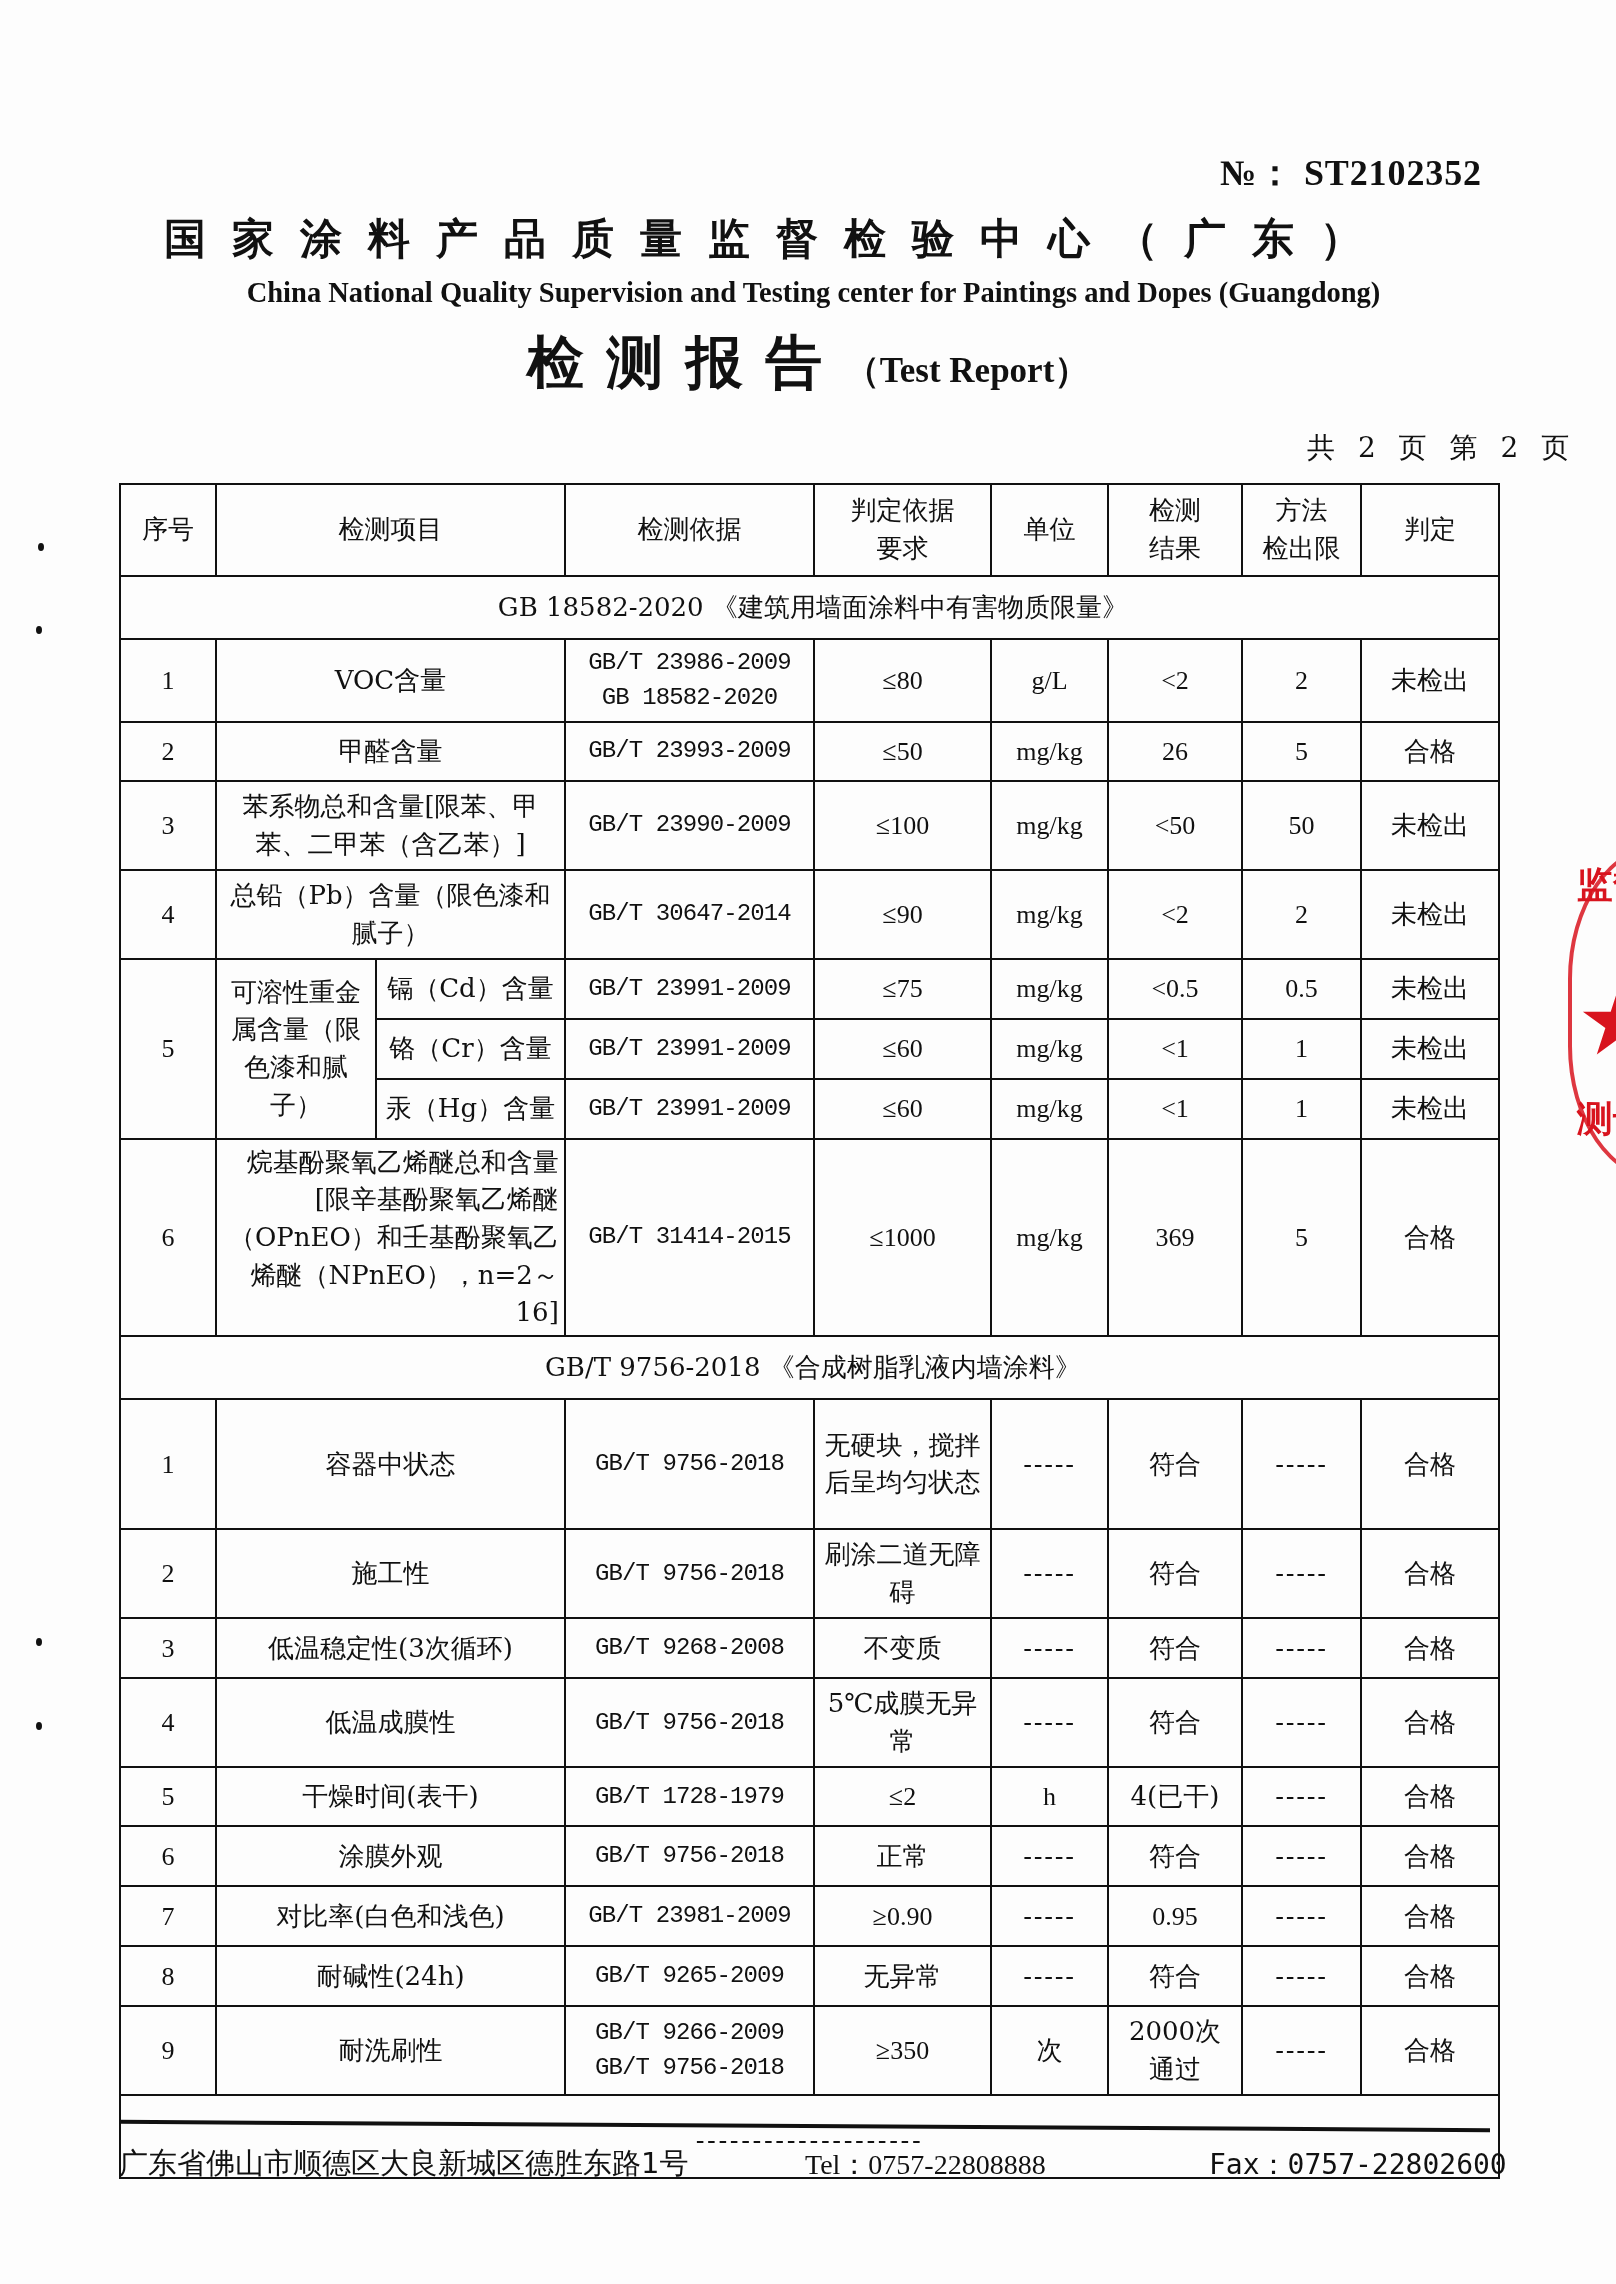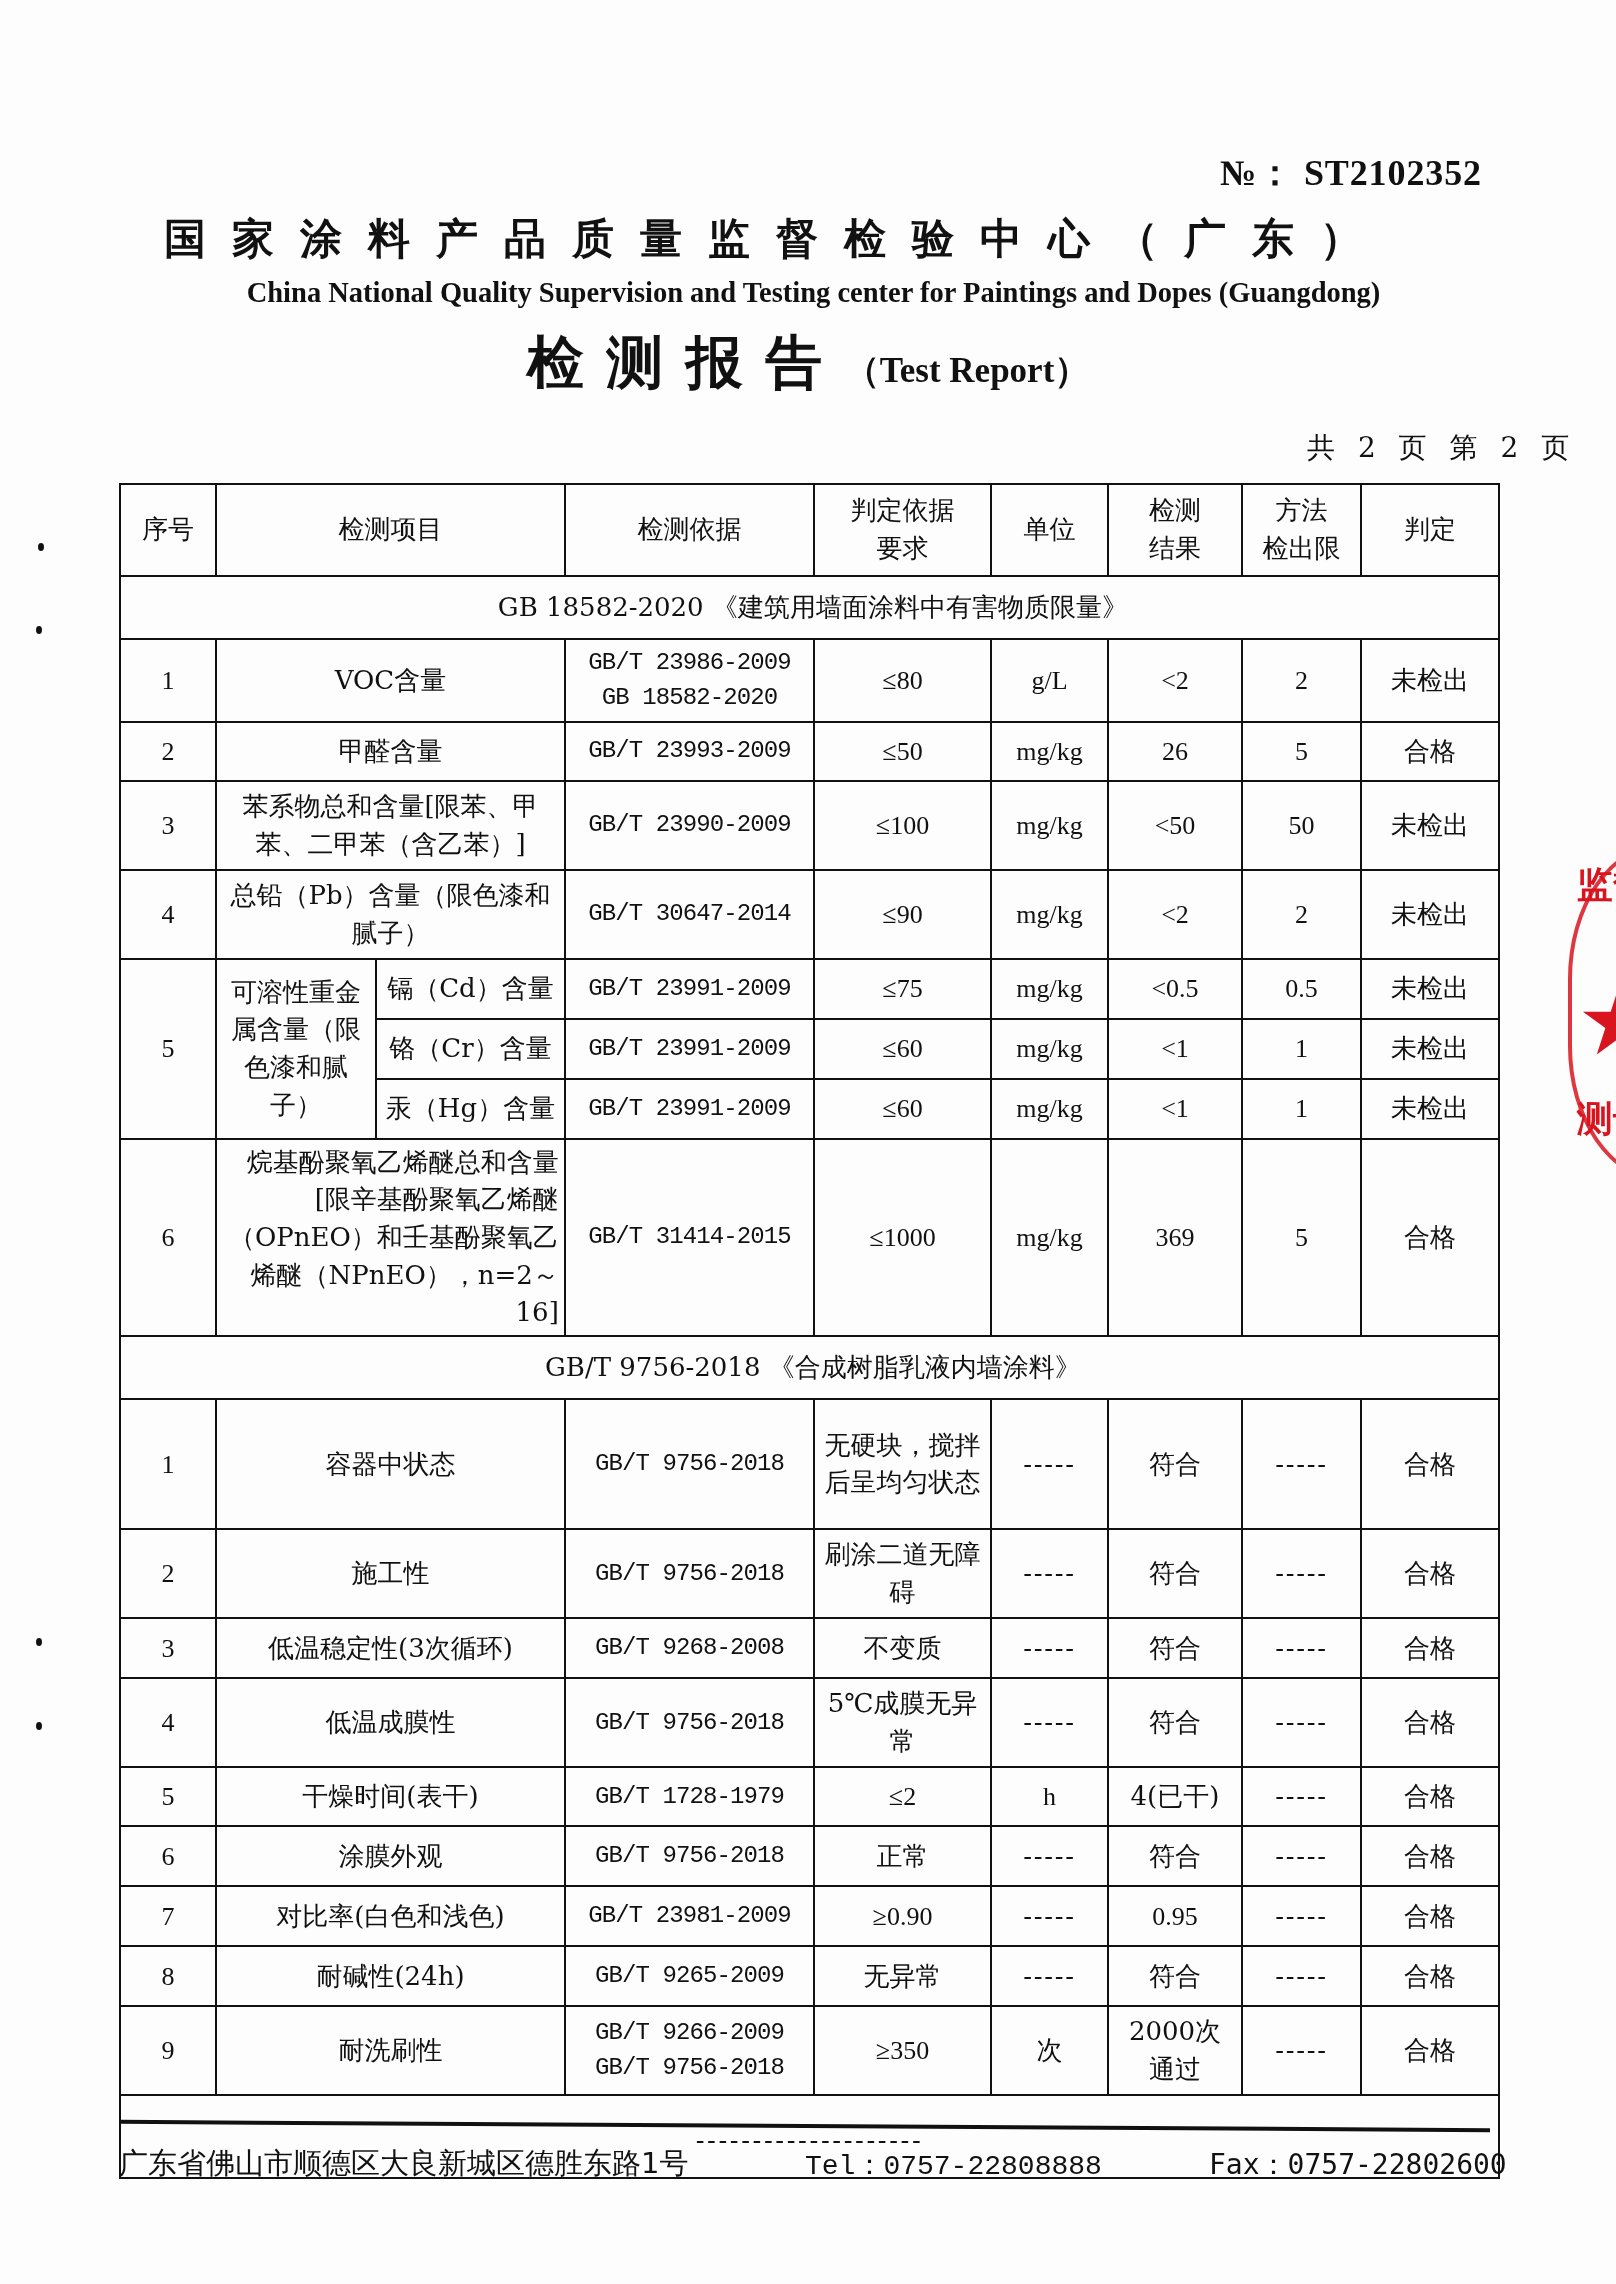--- a/index.html
+++ b/index.html
@@ -18,21 +18,21 @@
   table.report th { height: 83px; }
   td.section { text-align: right; padding-left: 12px !important; height: 54px; }
   .num { font-family: "Liberation Serif", serif; }
   .mono { font-family: Liberation Mono, monospace; font-size: 24px; letter-spacing: -0.9px; }
   .dash { letter-spacing: 1.7px; }
   td.endrow { height: 74px; }
   .end-dash { display: inline-block; margin-top: 8.7px; letter-spacing: 2.6px; }
 
   .footer-rule { left: 119px; top: 2124px; width: 1371px; height: 4.3px; background: #111; transform: rotate(0.35deg); }
   .footer-addr { left: 119px; top: 2144px; font-family: "DejaVu Sans", sans-serif; font-size: 29px; white-space: nowrap; }
-  .footer-tel { left: 805px; top: 2146px; font-family: Liberation Mono, monospace; font-size: 28px; white-space: nowrap; }
+  .footer-tel { left: 805px; top: 2146px; font-family: Liberation Serif, serif; font-size: 28px; white-space: nowrap; }
   .footer-fax { left: 1209px; top: 2146px; font-family: "DejaVu Sans Mono", monospace; font-size: 28px; white-space: nowrap; }
 
   .margin-dot { width: 6px; height: 7.8px; background: #111; border-radius: 50%; }
   .stamp { left: 1568px; top: 844px; width: 104px; height: 329px; color: #d8141e; font-family: "DejaVu Sans", sans-serif; font-size: 36px; font-weight: bold; }
   .stamp .ring { position: absolute; left: 0; top: 0; width: 225px; height: 329px; border: 4.3px solid #d8141e; border-radius: 40%; opacity: 0.85; }
   .stamp .star { position: absolute; left: 8.7px; top: 130px; font-size: 95px; line-height: 1; }
   .stamp .t1 { position: absolute; left: 8.7px; top: 17.3px; }
   .stamp .t2 { position: absolute; left: 8.7px; top: 251px; }
 </style>
 </head>

